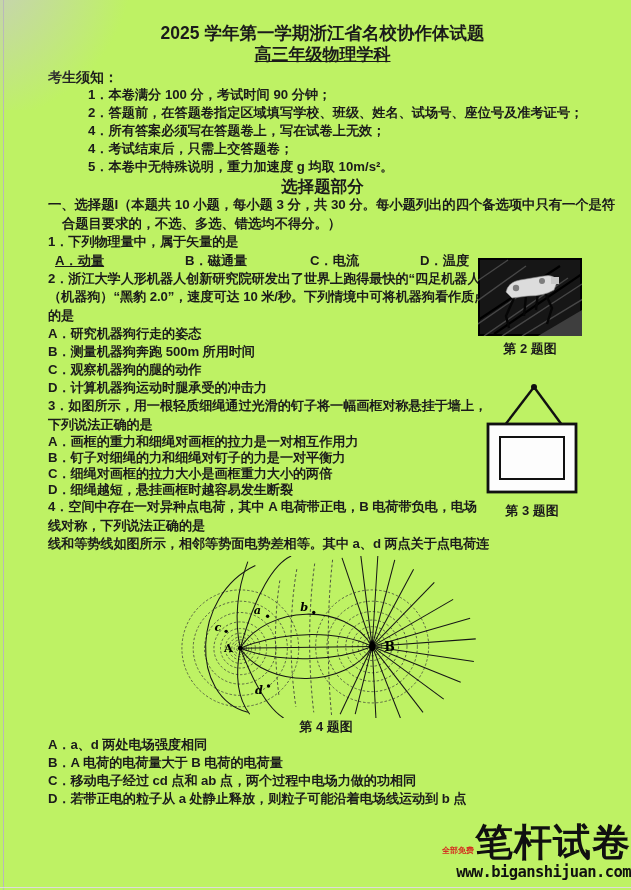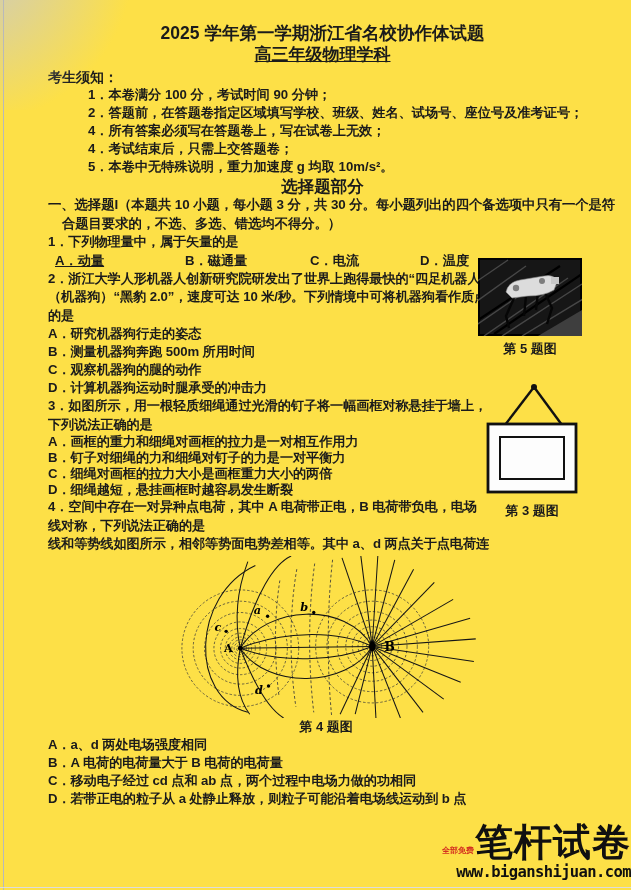--- a/index.html
+++ b/index.html
@@ -1,19 +1,19 @@
 <!DOCTYPE html>
 <html><head>
 <meta charset="utf-8">
 <style>
   html,body{margin:0;padding:0;background:#ffffff;}
   .page{
     position:relative;
     width:631px;height:890px;
-    background:#fde047;
+    background:#bef264;
     overflow:hidden;
     font-family:"Liberation Sans",sans-serif;
     color:#1b1b1b;
     font-weight:700;
   }
   .edge-left{position:absolute;left:3px;top:0;bottom:0;width:1px;background:#b9b9b9;}
   .edge-bottom{position:absolute;left:0;right:0;bottom:2px;height:1px;background:#dcdcdc;}
   .corner-shade{position:absolute;left:0;top:0;width:150px;height:110px;
     background:radial-gradient(circle at -30px -40px, #c9c9c9 0%, rgba(201,201,201,0) 70%);pointer-events:none;}
   .content{padding:22px 34px 0 48px;}
@@ -225,21 +225,21 @@
         <path d="M36,40 L28,58 L31,70"></path>
         <path d="M48,38 L46,58"></path>
         <path d="M66,32 L74,50 L69,66"></path>
         <path d="M60,34 L58,52"></path>
       </g>
       <path d="M28,34 Q30,24 42,22 L66,18 Q77,16 79,24 L76,32 Q66,38 50,38 L34,40 Z" fill="#dcdcdc" stroke="#8a8a8a" stroke-width="0.6"></path>
       <circle cx="38" cy="30" r="3.2" fill="#7d7d7d"></circle>
       <circle cx="64" cy="23" r="3" fill="#7d7d7d"></circle>
       <rect x="73" y="19" width="8" height="7" fill="#c8c8c8"></rect>
     </svg>
-    <div class="fig-caption">第 5 题图</div>
+    <div class="fig-caption">第 2 题图</div>
   </div>
 
   <div class="fig-right fig-frame">
     <svg width="100" height="118" viewBox="0 0 100 118">
       <circle cx="52" cy="7" r="3" fill="#111"></circle>
       <g stroke="#111" stroke-width="2.4">
         <line x1="52" y1="7" x2="23" y2="45"></line>
         <line x1="52" y1="7" x2="80" y2="45"></line>
       </g>
       <rect x="6" y="44" width="88" height="68" fill="#fdfdfd" stroke="#111" stroke-width="2.8"></rect>

